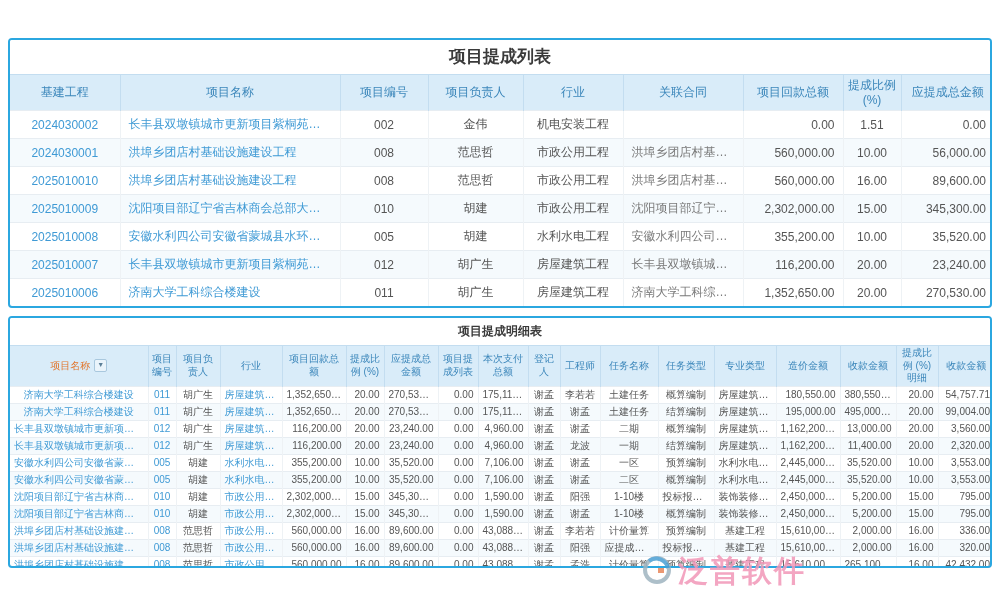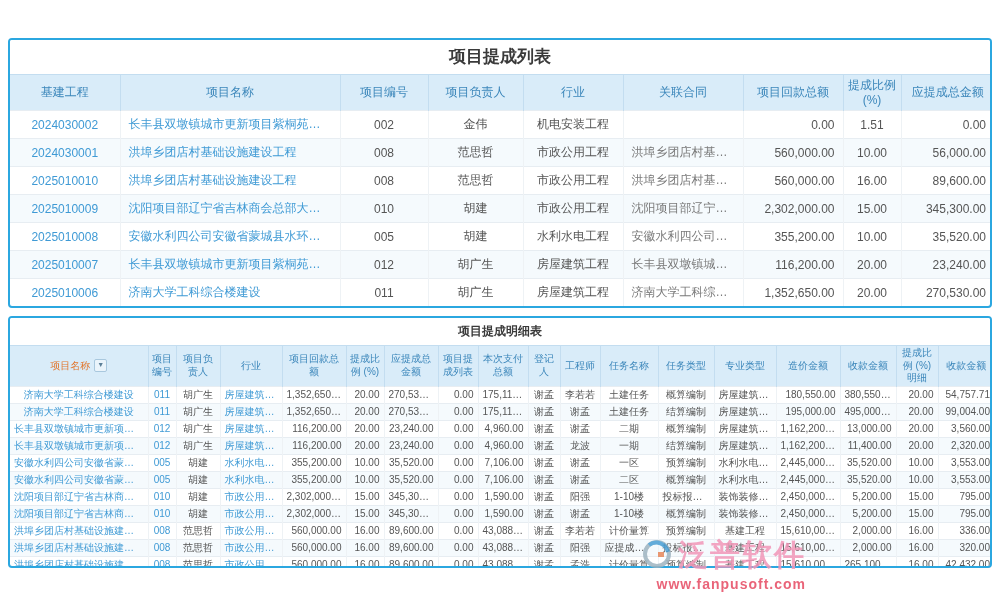--- a/index.html
+++ b/index.html
@@ -465,16 +465,15 @@
     <div class="wm-row">
       <span>
         <svg width="30" height="30" viewBox="0 0 30 30">
           <circle cx="15" cy="15" r="12" fill="none" stroke="#9fb4c0" stroke-width="4"></circle>
           <path d="M 26 13 A 12 12 0 0 0 7 6" fill="none" stroke="#4a9fd4" stroke-width="4"></path>
           <rect x="16" y="13" width="6" height="5" fill="#e8875a"></rect>
         </svg>
       </span>
       <span class="wm-brand">泛普软件</span>
     </div>
-    <div class="wm-url">www.fanpusoft.com</div>
   </div>
 
 </div>
 
 </body></html>

